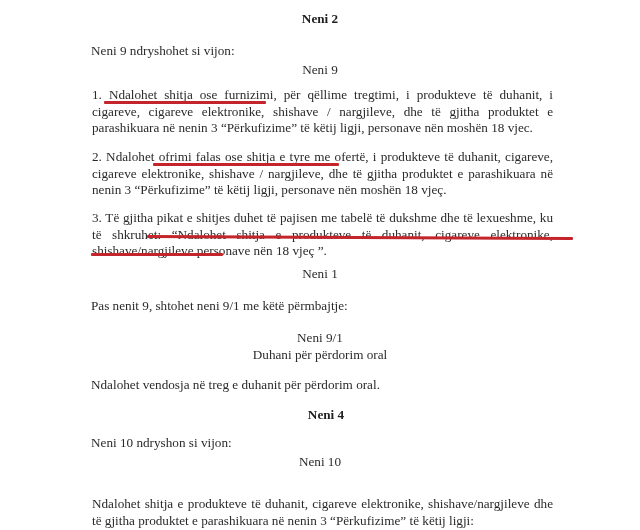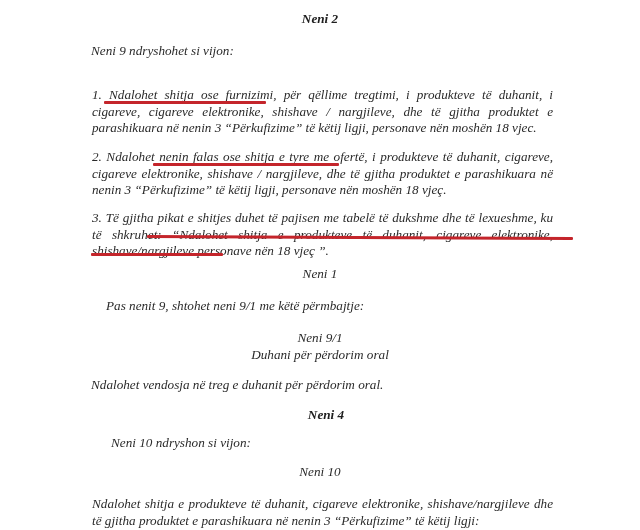--- a/index.html
+++ b/index.html
@@ -1,56 +1,57 @@
 <!DOCTYPE html>
 <html><head>
 <meta charset="utf-8">
 <style>
   html, body { margin: 0; padding: 0; background: #ffffff; }
   body { width: 640px; height: 530px; overflow: hidden; position: relative;
          font-family: "Liberation Serif", "DejaVu Serif", serif; color: #2a2a2a; }
-  .page { position: absolute; left: 0; top: 0; width: 536px; height: 530px; font-style: italic; }
+  .page { position: absolute; left: 0; top: 0; width: 536px; height: 530px; }
   .t { position: absolute; font-size: 13.2px; line-height: 16px; white-space: nowrap; text-align: right; }
   .c { left: 0; width: 640px; text-align: center; }
   .b { font-weight: bold; color: #1e1e1e; }
   .para { position: absolute; left: 92px; width: 461px; font-size: 13.2px; line-height: 16.5px;
           text-align: justify; text-align-last: left; }
   .u { position: absolute; height: 2.5px; background: #c4252b; border-radius: 1px; }
 </style>
 </head>
 <body>
 
 <div class="page">
 
   <div class="t c b" style="top:11px;">Neni 2</div>
   <div class="t" style="left:91px; top:43px;">Neni 9 ndryshohet si vijon:</div>
+  <div class="t c" style="top:62px;">Neni 9</div>
 
   <div class="para" style="top:87px;">
     <span>1.</span>
     <span>Ndalohet shitja ose furnizimi, p</span><span>ër qëllime tregtimi, i produkteve të duhanit, i cigareve, cigareve elektronike, shishave / nargjileve, dhe të gjitha produktet e parashikuara në nenin 3 “Përkufizime” të këtij ligji, personave nën moshën 18 vjec.</span>
   </div>
   <div class="u" style="left:104px; top:101px; width:162px;"></div>
 
   <div class="para" style="top:149px;">
     <span>2.</span>
-    <span>Ndalohet </span><span>nenin falas ose shitja e tyre me ofertë,</span><span> i produkteve të duhanit, cigareve, cigareve elektronike, shishave / nargjileve, dhe të gjitha produktet e parashikuara në nenin 3 “Përkufizime” të këtij ligji, personave nën moshën 18 vjeç.</span>
+    <span>Ndalohet </span><span>ofrimi falas ose shitja e tyre me ofertë,</span><span> i produkteve të duhanit, cigareve, cigareve elektronike, shishave / nargjileve, dhe të gjitha produktet e parashikuara në nenin 3 “Përkufizime” të këtij ligji, personave nën moshën 18 vjeç.</span>
   </div>
   <div class="u" style="left:153px; top:163px; width:186px;"></div>
 
   <div class="para" style="top:210px;">
     <span>3.</span>
     <span>Të gjitha pikat e shitjes duhet të pajisen me tabelë të dukshme dhe të lexueshme, ku të shkruhet: “</span><span>Ndalohet shitja e produkteve të duhanit, cigareve elektronike, shishave/nargjileve personave nën 18 vjeç</span><span> ”.</span>
   </div>
   <div class="u" style="left:147px; top:236px; width:426px; transform:rotate(0.3deg);"></div>
   <div class="u" style="left:91px; top:253px; width:132px;"></div>
 
   <div class="t c" style="top:266px;">Neni 1</div>
-  <div class="t" style="left:91px; top:298px;margin-left:15px;">Pas nenit 9, shtohet neni 9/1 me këtë përmbajtje:</div>
+  <div class="t" style="left:91px; top:298px;">Pas nenit 9, shtohet neni 9/1 me këtë përmbajtje:</div>
   <div class="t c" style="top:330px;text-align:center;">Neni 9/1</div>
   <div class="t" style="left:91px; top:377px;">Ndalohet vendosja në treg e duhanit për përdorim oral.</div>
   <div class="t c" style="top:347px;">Duhani për përdorim oral</div>
 
   <div class="t c b" style="top:407px;margin-left:6px;">Neni 4</div>
-  <div class="t" style="left:91px; top:435px;margin-left:20px;">Neni 10 ndryshon si vijon:</div>
-  <div class="t c" style="top:464px;text-align:center;">Neni 10</div>
+  <div class="t" style="left:91px; top:435px;">Neni 10 ndryshon si vijon:</div>
+  <div class="t c" style="top:454px;text-align:center;">Neni 10</div>
   <div class="para" style="top:496px;">Ndalohet shitja e produkteve të duhanit, cigareve elektronike, shishave/nargjileve dhe të gjitha produktet e parashikuara në nenin 3 “Përkufizime” të këtij ligji:</div>
 
 </div>
 
 </body></html>

